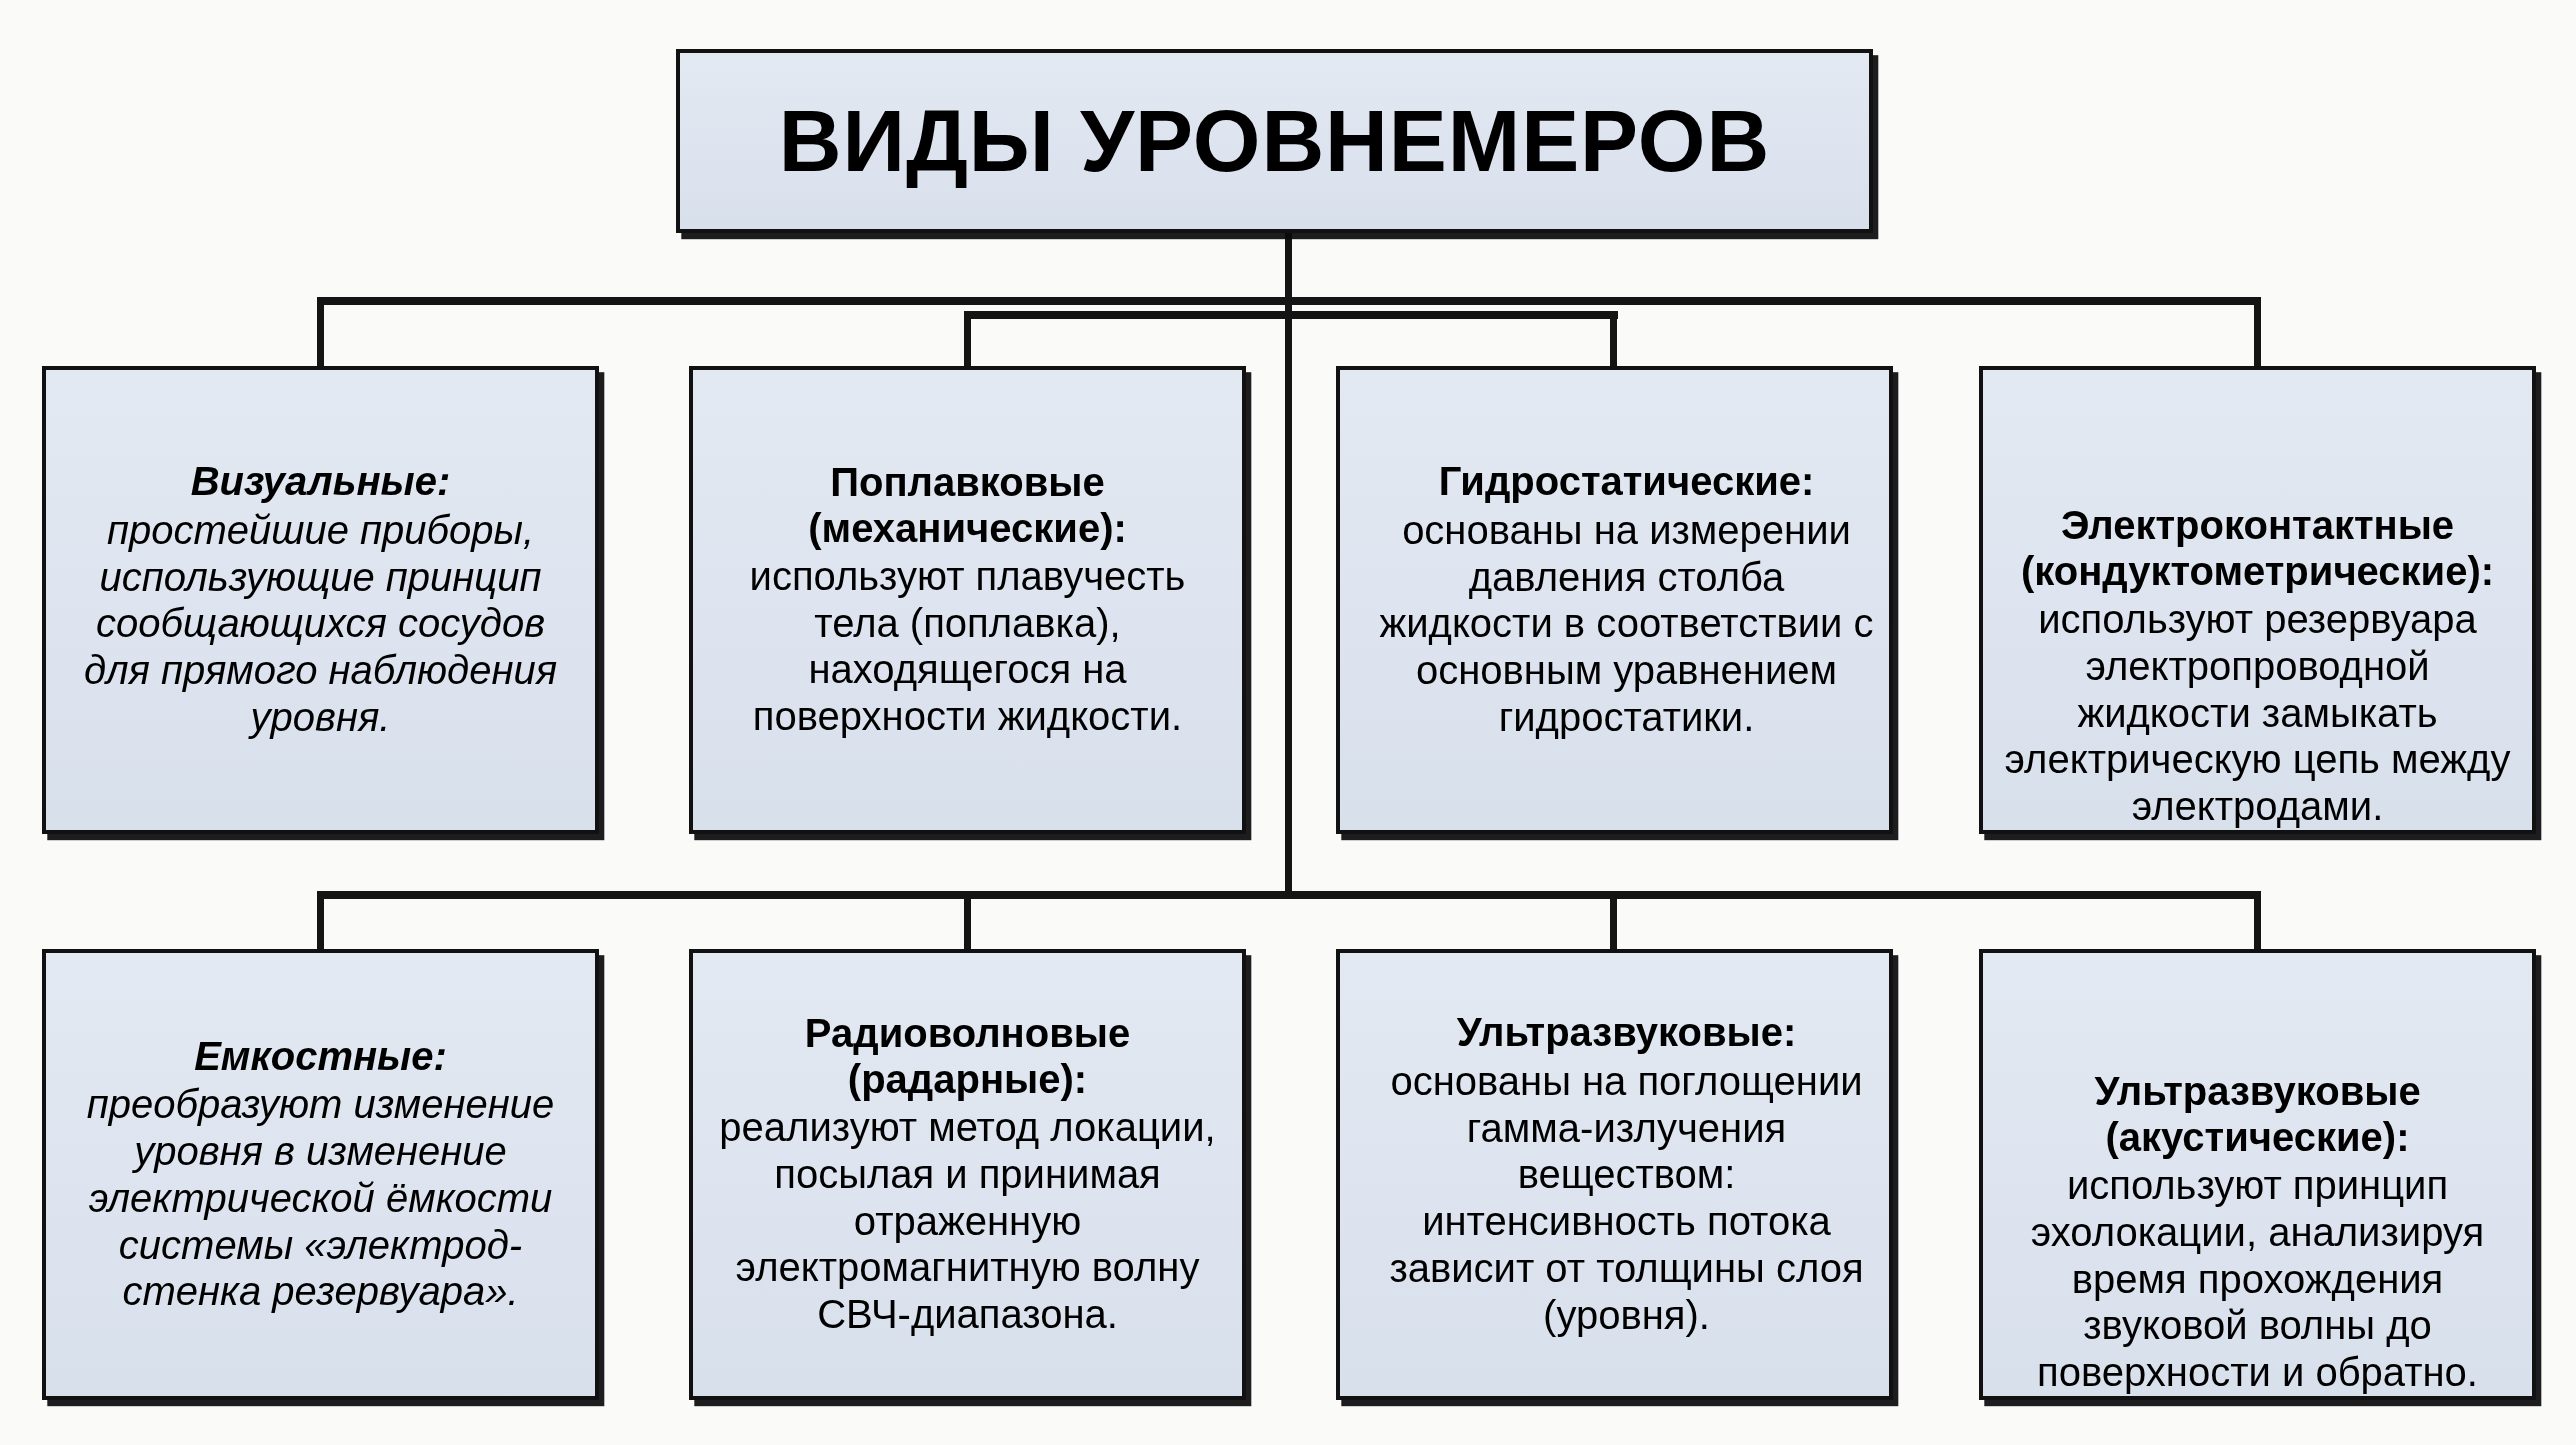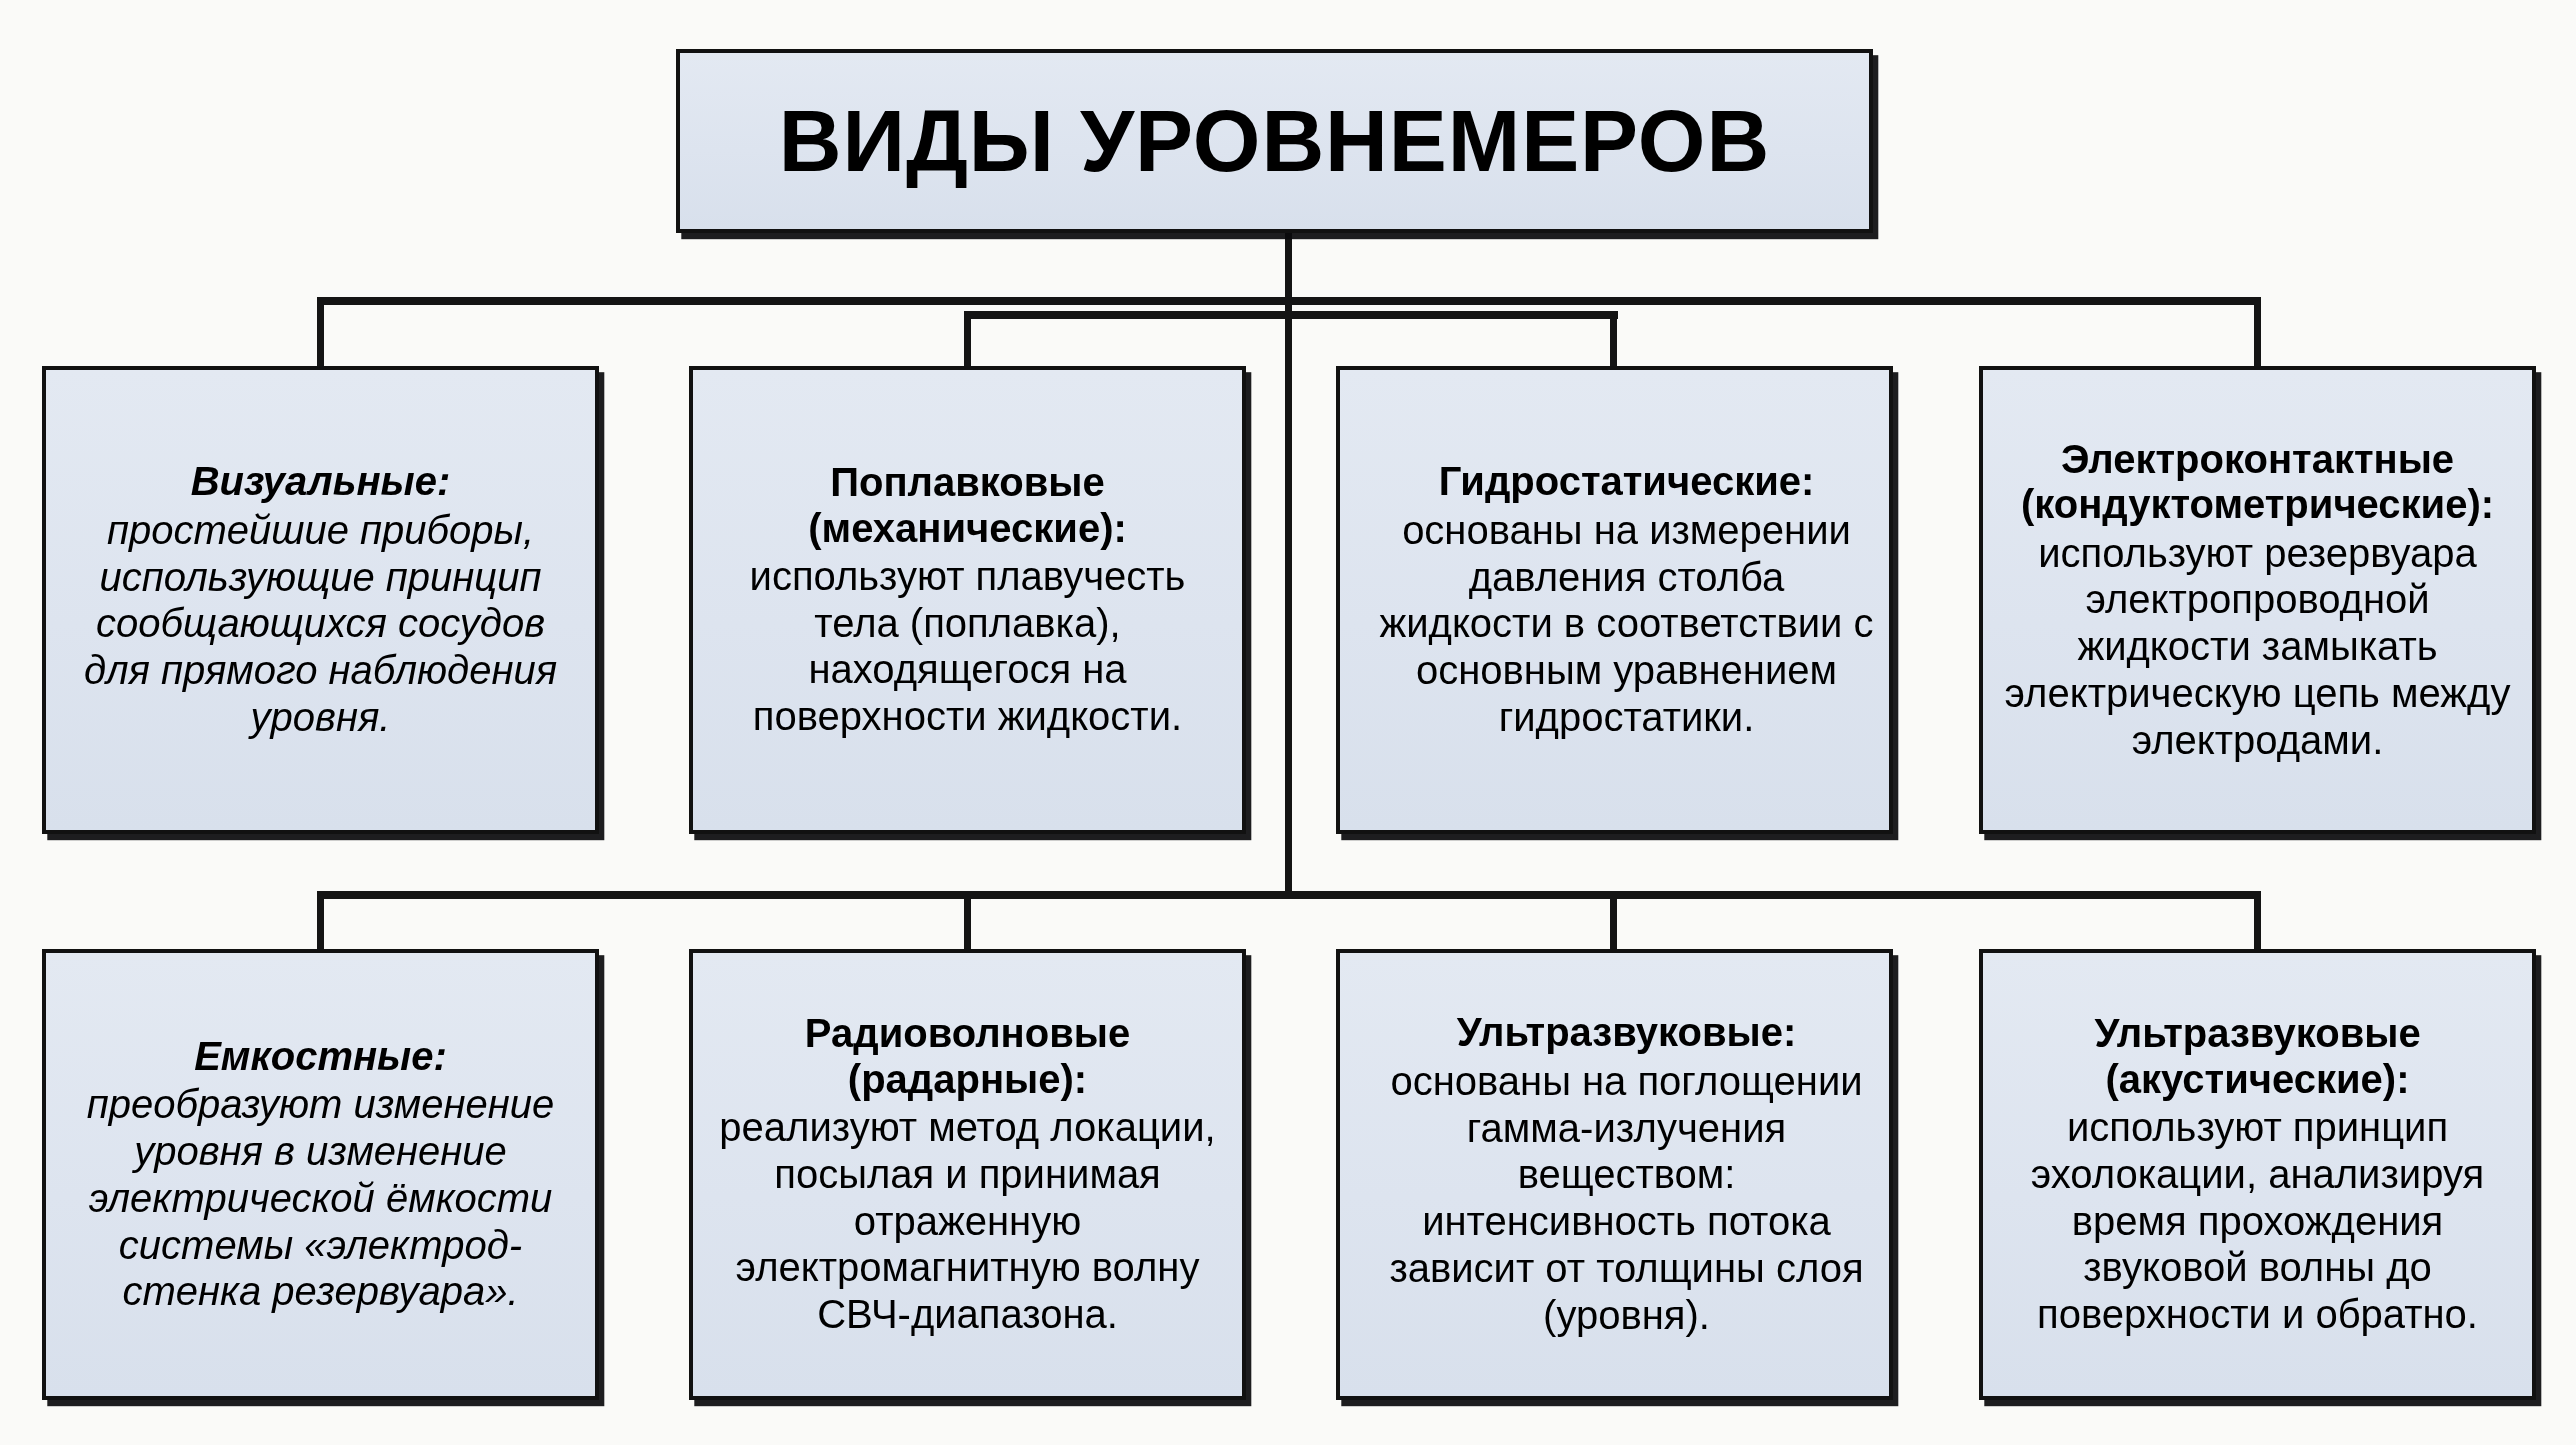--- a/index.html
+++ b/index.html
@@ -69,21 +69,21 @@
   }
 
   
   .row1 { top: 366px; height: 468px; }
   
   .row2 { top: 949px; height: 451px; }
 
   .col1 { left: 42px;   width: 557px; font-style: italic; }
   .col2 { left: 689px;  width: 557px; align-items: center; }
   .col3 { left: 1336px; width: 557px; padding-left: 24px; }
-  .col4 { left: 1979px; width: 557px; }
+  .col4 { left: 1979px; width: 557px; justify-content: flex-end; }
 
   
   .line {
     position: absolute;
     background: #141414;
     z-index: 1;
   }
   .line.h { height: 8px; }
   .line.v { width: 7px; }
 

